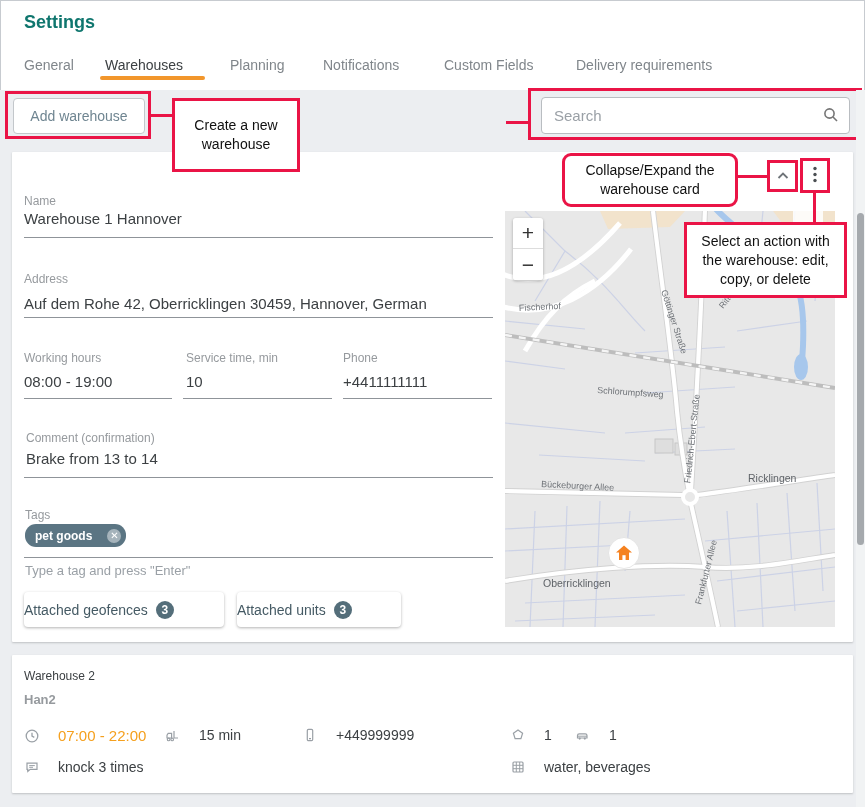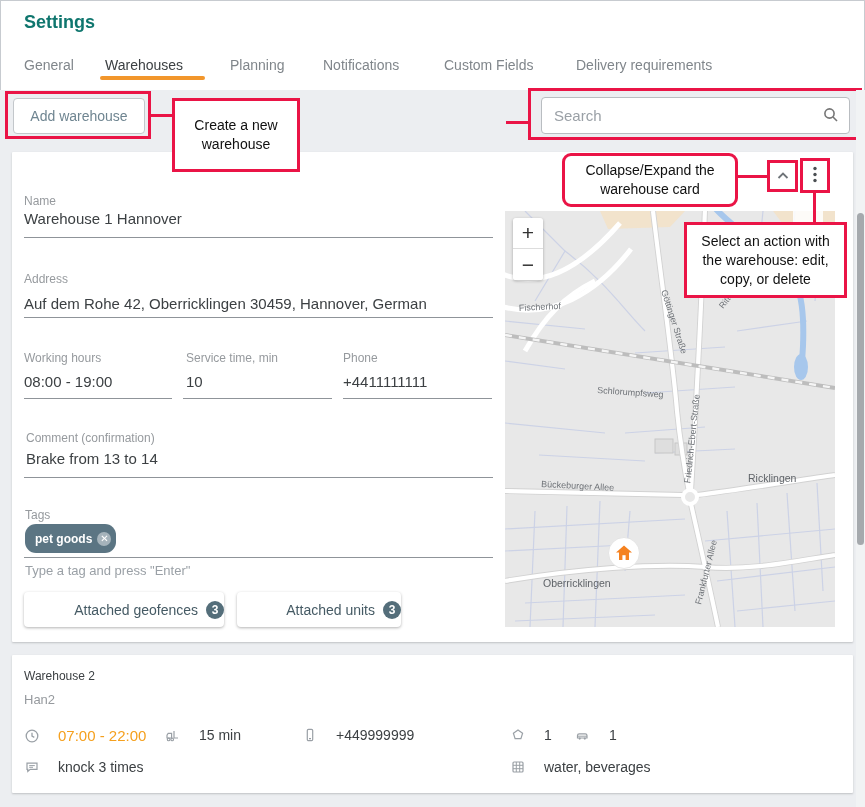--- a/index.html
+++ b/index.html
@@ -40,33 +40,33 @@
     font-size:14px; line-height:19px; color:#101010; padding:3px 6px;
   }
   .conn-h { position:absolute; height:3px; background:#ea1446; z-index:29; }
   .conn-v { position:absolute; width:3px; background:#ea1446; z-index:29; }
 
   .lbl { position:absolute; font-size:12px; color:#969a9e; white-space:nowrap; }
   .val { position:absolute; font-size:15px; color:#3c4043; white-space:nowrap; overflow:hidden; }
   .uline { position:absolute; height:1px; background:#8f9499; }
 
   .chip {
-    position:absolute; left:13px; top:372px; height:29px; border-radius:11px; background:#5b7583;
-    display:inline-flex; align-items:center; gap:5px; padding:0 5px 0 10px;
+    position:absolute; left:13px; top:372px; height:23px; border-radius:11px; background:#5b7583;
+    display:inline-flex; align-items:center; gap:15px; padding:0 5px 0 10px;
   }
   .chip-label { font-size:12px; font-weight:700; color:#fff; }
   .chip-x {
     width:14px; height:14px; border-radius:50%; background:rgba(255,255,255,.45); color:#fff;
     font-size:10px; line-height:14px; text-align:center; cursor:pointer;
   }
   .hint { position:absolute; left:13px; top:411px; font-size:13px; color:#9aa0a6; }
 
   .attach-btn {
     position:absolute; height:35px; background:#fff; border:none; border-radius:4px;
-    box-shadow:0 1px 3px rgba(0,0,0,.3); display:flex; align-items:center; justify-content:flex-end;
+    box-shadow:0 1px 3px rgba(0,0,0,.3); display:flex; align-items:center; justify-content:flex-start;
     gap:8px; font-size:14px; font-weight:500; color:#455a64; cursor:pointer;
     font-family:"Liberation Sans","DejaVu Sans",sans-serif;
   }
   .badge {
     width:18px; height:18px; border-radius:50%; background:#546e7a; color:#fff;
     font-size:12px; font-weight:700; display:flex; align-items:center; justify-content:center;
   }
 
   .map { position:absolute; left:493px; top:59px; width:330px; height:416px; overflow:hidden; background:#e8e8e8; }
   .zoomctl { position:absolute; left:8px; top:7px; width:30px; box-shadow:0 1px 3px rgba(0,0,0,.3); border-radius:3px; overflow:hidden; }
@@ -264,21 +264,21 @@
   <button class="cardbtn" style="left:800px; top:160px;">
     <svg width="18" height="20" viewBox="0 0 18 20">
       <circle cx="9" cy="3.5" r="1.7" fill="#4a4e52"></circle>
         <circle cx="9" cy="9.5" r="1.7" fill="#4a4e52"></circle>
         <circle cx="9" cy="15.5" r="1.7" fill="#4a4e52"></circle>
     </svg>
   </button>
 
   <div class="card" style="left:12px; top:655px; width:841px; height:138px;">
     <div class="val" style="left:12px; top:14px; font-size:12px;text-align:center;">Warehouse 2</div>
-    <div class="lbl" style="left:12px; top:37px; font-size:13px;">Han2</div>
+    <div class="lbl" style="left:12px; top:37px; font-size:13px;font-weight:bold;">Han2</div>
 
     <div class="w2-item" style="left:12px; top:72px">
       <svg width="16" height="16" viewBox="0 0 16 16">
         <circle cx="8" cy="8" r="5.8" fill="none" stroke="#9aa0a6" stroke-width="1.3"></circle>
         <path d="M8 4.8 V8.2 L10.3 9.4" fill="none" stroke="#9aa0a6" stroke-width="1.3"></path>
       </svg>
       <span class="orange">07:00 - 22:00</span>
     </div>
     <div class="w2-item" style="left:152px; top:72px">
       <svg width="17" height="16" viewBox="0 0 17 16">

